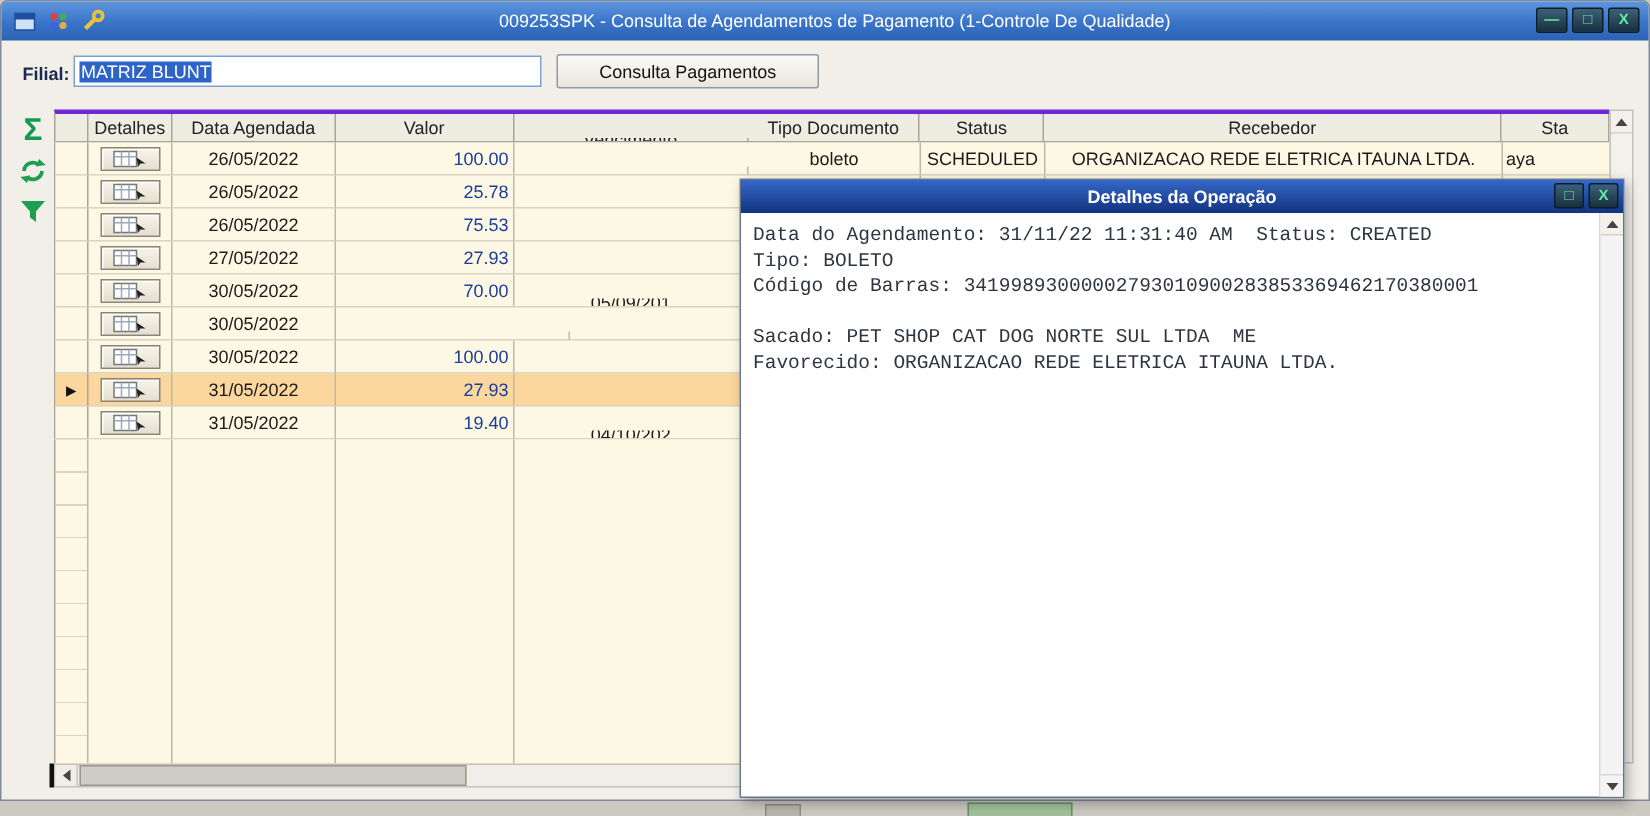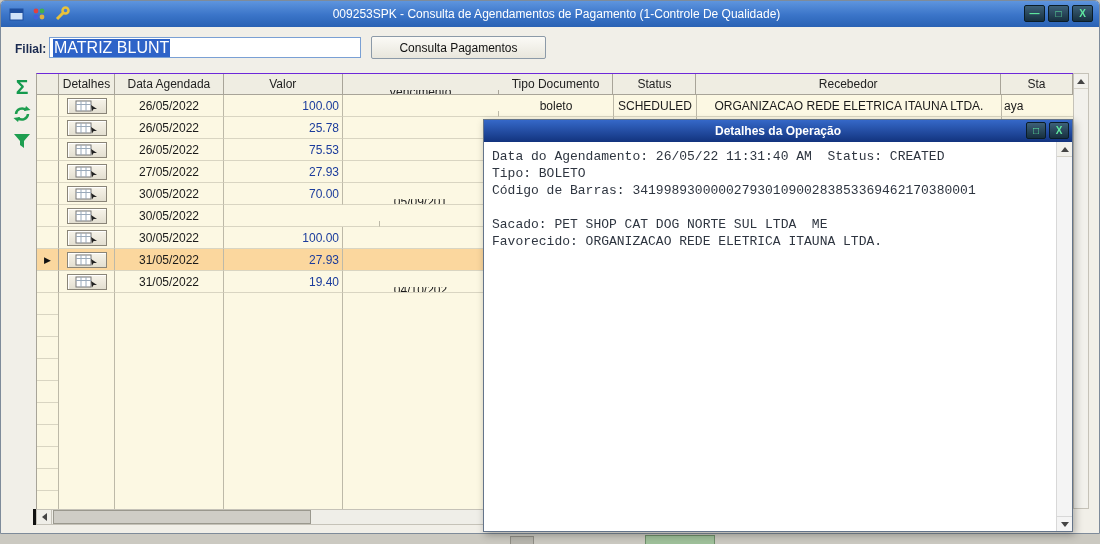--- a/index.html
+++ b/index.html
@@ -31,39 +31,39 @@
     background:linear-gradient(180deg,#3D6078,#17303F);
     border:1px solid #0B1D28;border-radius:2px;
     color:#5FE9A0;font-size:10px;line-height:15px;font-weight:bold;text-align:center;
     font-family:"Liberation Sans",sans-serif;
   }
   
   .filial-label{position:absolute;left:14px;top:41px;font-size:12px;font-weight:bold;color:#1A2A50;}
   .filial-input{
     position:absolute;left:48px;top:36px;width:312px;height:21px;
     background:#FFFFFF;border:1px solid #7AA0D4;box-sizing:border-box;
-    font-size:16px;display:flex;align-items:center;padding-left:3px;
+    font-size:12px;display:flex;align-items:center;padding-left:3px;
   }
   .sel-text{background:#2E63C8;color:#FFFFFF;padding:0 1px;white-space:nowrap;}
   .magnifier{position:absolute;left:394px;top:41px;}
   .consulta-btn{
     position:absolute;left:370px;top:35px;width:175px;height:23px;
     background:linear-gradient(180deg,#FBFAF6,#E8E6DC);
     border:1px solid #8C9AA8;border-radius:2px;font-size:12px;color:#111;
     font-family:"Liberation Sans",sans-serif;
   }
   
   .rail-icon{position:absolute;left:9px;width:24px;height:24px;display:flex;align-items:center;justify-content:center;background:none;border:none;padding:0;}
   .sigma{top:74px;font-size:21px;font-weight:bold;color:#149A4E;line-height:22px;}
   .export{top:101px;}
   .funnel{top:128px;}
   
   .grid-header{
     position:absolute;left:35px;top:72px;width:1037px;height:22px;display:flex;
-    background:#EFEDE2;border-left:1px solid #A8A498;border-top:1px solid #6d28d9;box-sizing:border-box;
+    background:#EFEDE2;border-left:1px solid #A8A498;border-top:3px solid #6d28d9;box-sizing:border-box;
   }
   .hcell{
     border-right:1px solid #A8A498;border-bottom:1px solid #A8A498;box-sizing:border-box;
     display:flex;align-items:center;justify-content:center;
     font-size:12px;color:#222;overflow:hidden;white-space:nowrap;
   }
   .c-marker{width:22px;} .c-det{width:56px;} .c-data{width:109px;} .c-valor{width:119px;}
   .c-venc{width:156px;margin-top:16px;} .c-tipo{width:115px;} .c-status{width:83px;} .c-receb{width:305px;} .c-sta{width:72px;}
   .grid-rows{position:absolute;left:35px;top:94px;width:1037px;border-left:1px solid #A8A498;box-sizing:content-box;}
   .grow{display:flex;height:22px;background:#FCF8E3;}
@@ -93,21 +93,21 @@
   .vs-btn{height:15px;display:flex;align-items:center;justify-content:center;border-bottom:1px solid #D5D2C8;background:#F2F1EC;width:100%;padding:0;border-left:none;border-right:none;border-top:none;}
   .tri-up{width:0;height:0;border-left:4px solid transparent;border-right:4px solid transparent;border-bottom:5px solid #444;}
   .tri-down{width:0;height:0;border-left:4px solid transparent;border-right:4px solid transparent;border-top:5px solid #444;}
   .tri-left{width:0;height:0;border-top:4px solid transparent;border-bottom:4px solid transparent;border-right:5px solid #444;}
   .grid-hscroll{position:absolute;left:35px;top:508px;width:1037px;height:16px;background:#EFEEE8;border:1px solid #C5C2B8;box-sizing:border-box;}
   .hs-left{position:absolute;left:0;top:0;width:15px;height:14px;display:flex;align-items:center;justify-content:center;border-right:1px solid #C5C2B8;background:#EFEEE8;padding:0;border-top:none;border-bottom:none;border-left:none;}
   .hs-thumb{position:absolute;left:16px;top:0;width:258px;height:14px;background:#CFCDC6;border:1px solid #9A988E;box-sizing:border-box;}
   .ibeam{position:absolute;left:32px;top:508px;width:3px;height:16px;background:#111;}
   
   .popup{
-    position:absolute;left:482px;top:118px;width:590px;height:413px;
+    position:absolute;left:492px;top:118px;width:590px;height:413px;
     background:#FFFFFF;border:1px solid #64748A;box-sizing:border-box;
     box-shadow:2px 3px 8px rgba(0,0,0,0.3);z-index:10;
   }
   .popup-titlebar{position:relative;height:22px;background:linear-gradient(180deg,#3568C8,#12337E);}
   .popup-title{position:absolute;left:0;right:0;top:4px;text-align:center;color:#FFFFFF;font-weight:bold;font-size:12px;}
   .popup-controls{position:absolute;right:3px;top:2px;display:flex;gap:3px;}
   .popup-controls .win-btn{width:20px;height:17px;}
   .popup-body{
     position:absolute;left:0;top:22px;right:16px;bottom:0;
     padding:6px 2px 6px 8px;overflow:hidden;
@@ -425,21 +425,21 @@
 
   <div class="popup">
     <div class="popup-titlebar">
       <div class="popup-title">Detalhes da Operação</div>
       <div class="popup-controls">
         <button class="win-btn">□</button>
         <button class="win-btn">X</button>
       </div>
     </div>
     <div class="popup-body">
-      <div class="pline">Data do Agendamento: 26/05/22 11:31:40 AM  Status: CREATED</div>
+      <div class="pline">Data do Agendamento: 31/11/22 11:31:40 AM  Status: CREATED</div>
       <div class="pline">Tipo: BOLETO</div>
       <div class="pline">Código de Barras: 34199893000002793010900283853369462170380001</div>
       <div class="pline"></div>
       <div class="pline">Sacado: PET SHOP CAT DOG NORTE SUL LTDA  ME</div>
       <div class="pline">Favorecido: ORGANIZACAO REDE ELETRICA ITAUNA LTDA.</div>
     </div>
     <div class="popup-vscroll">
       <button class="vs-btn">
           <span class="tri-up"></span>
         </button>

